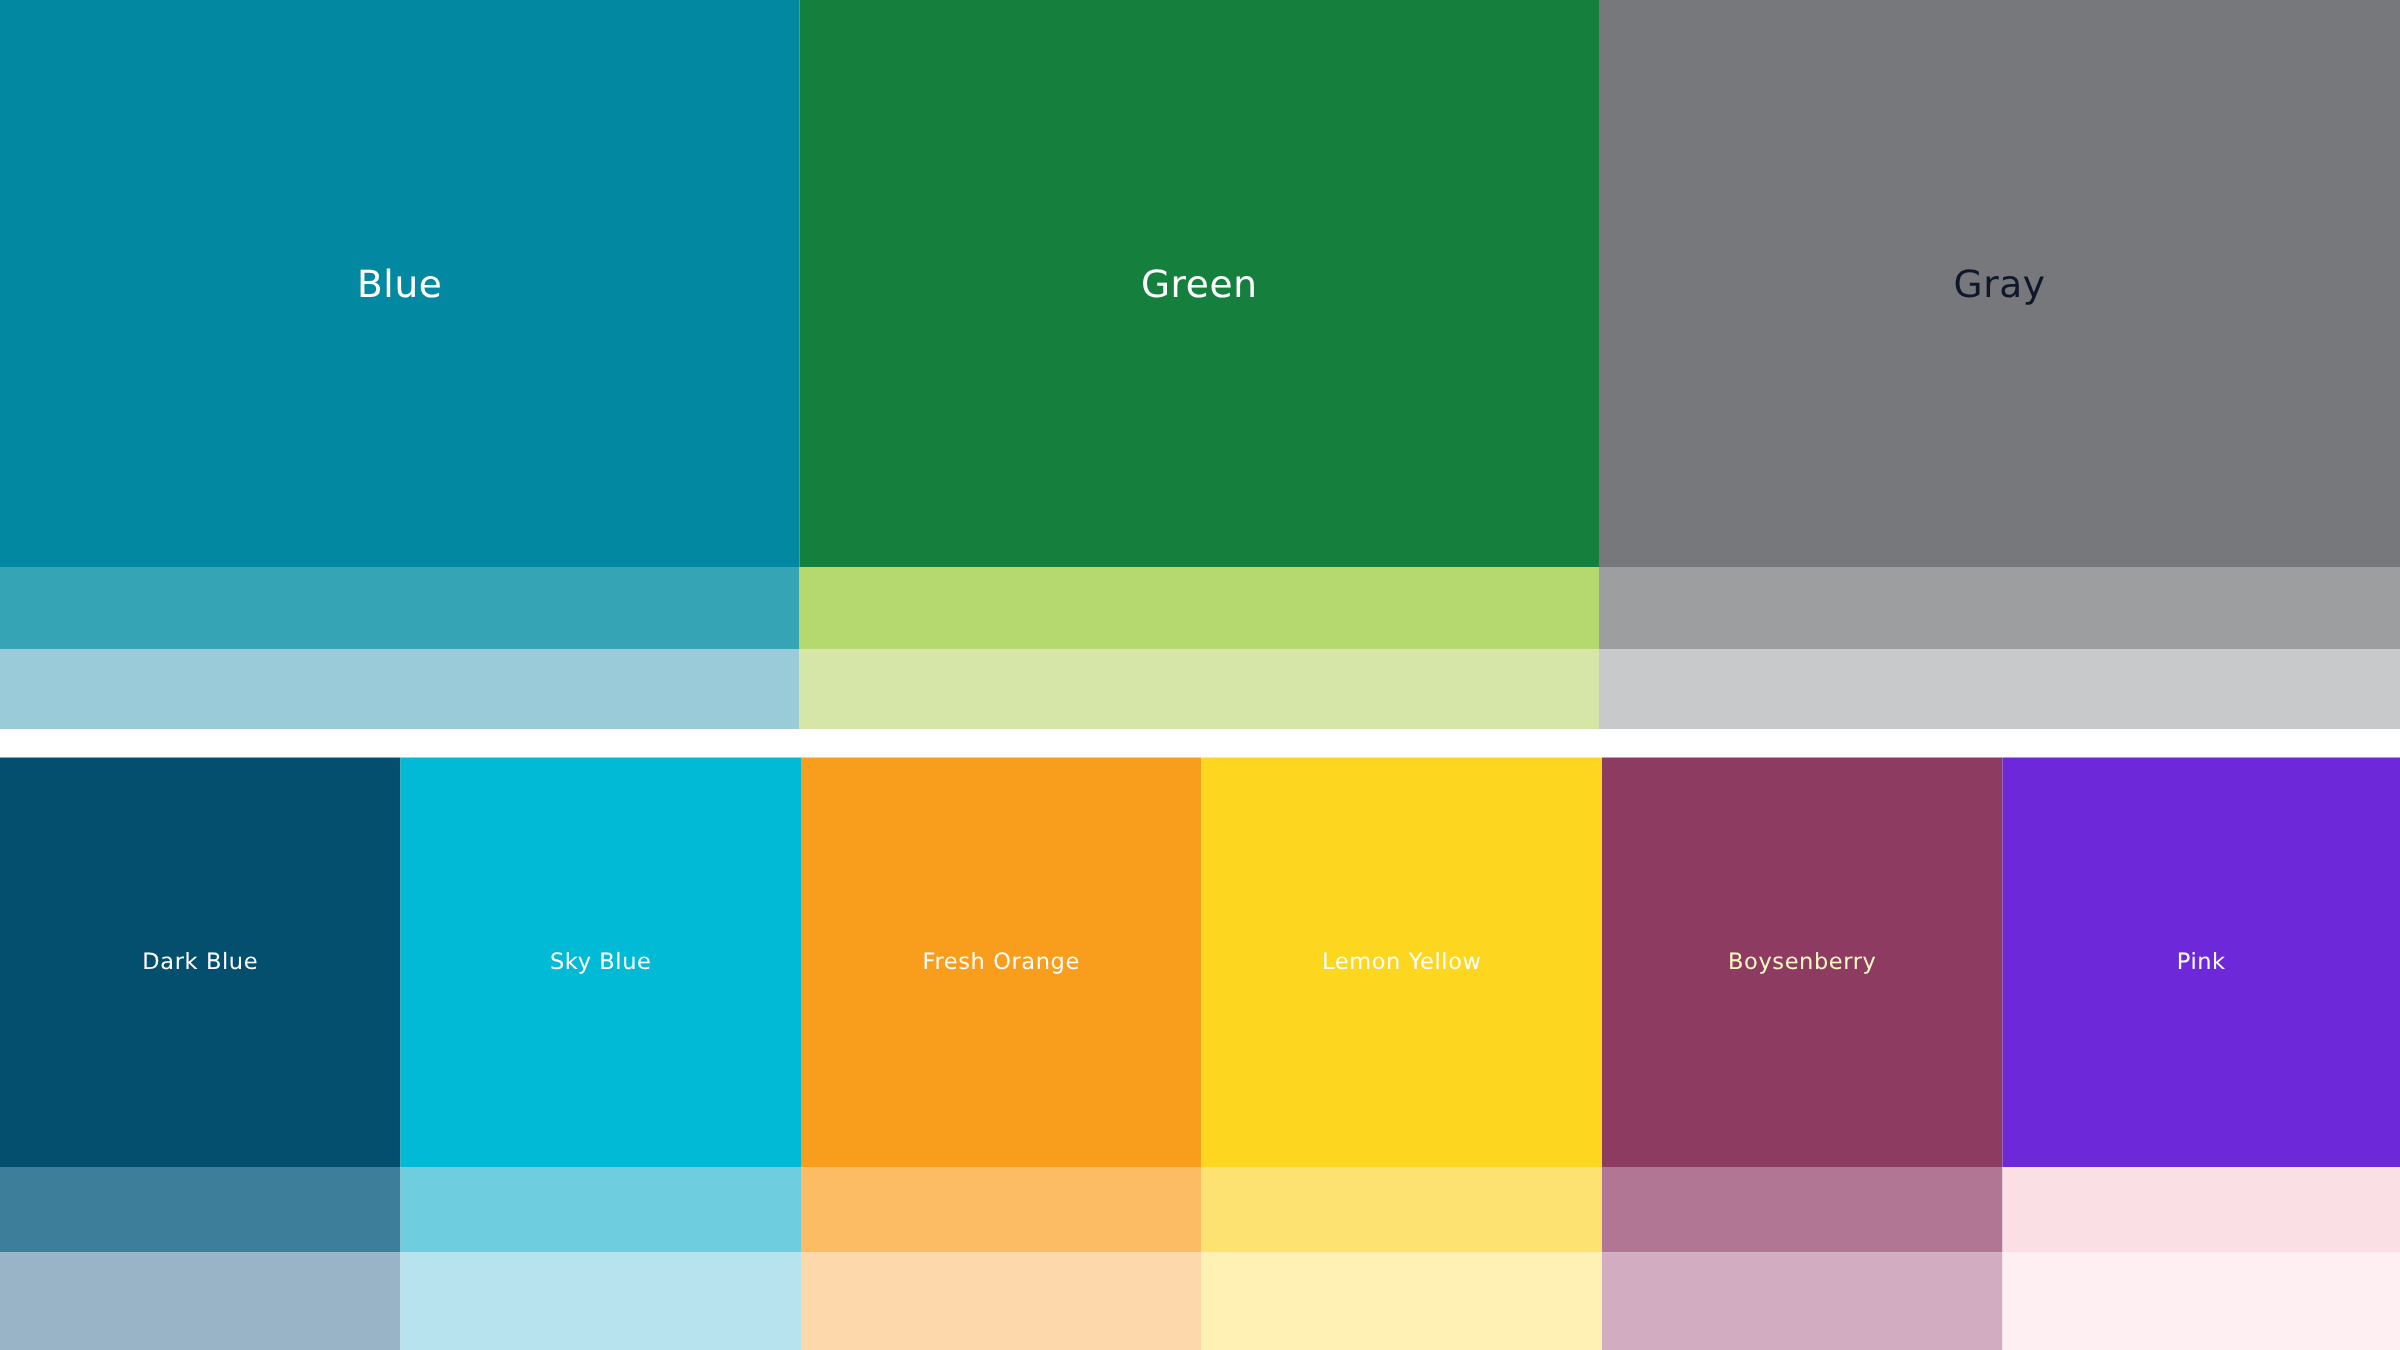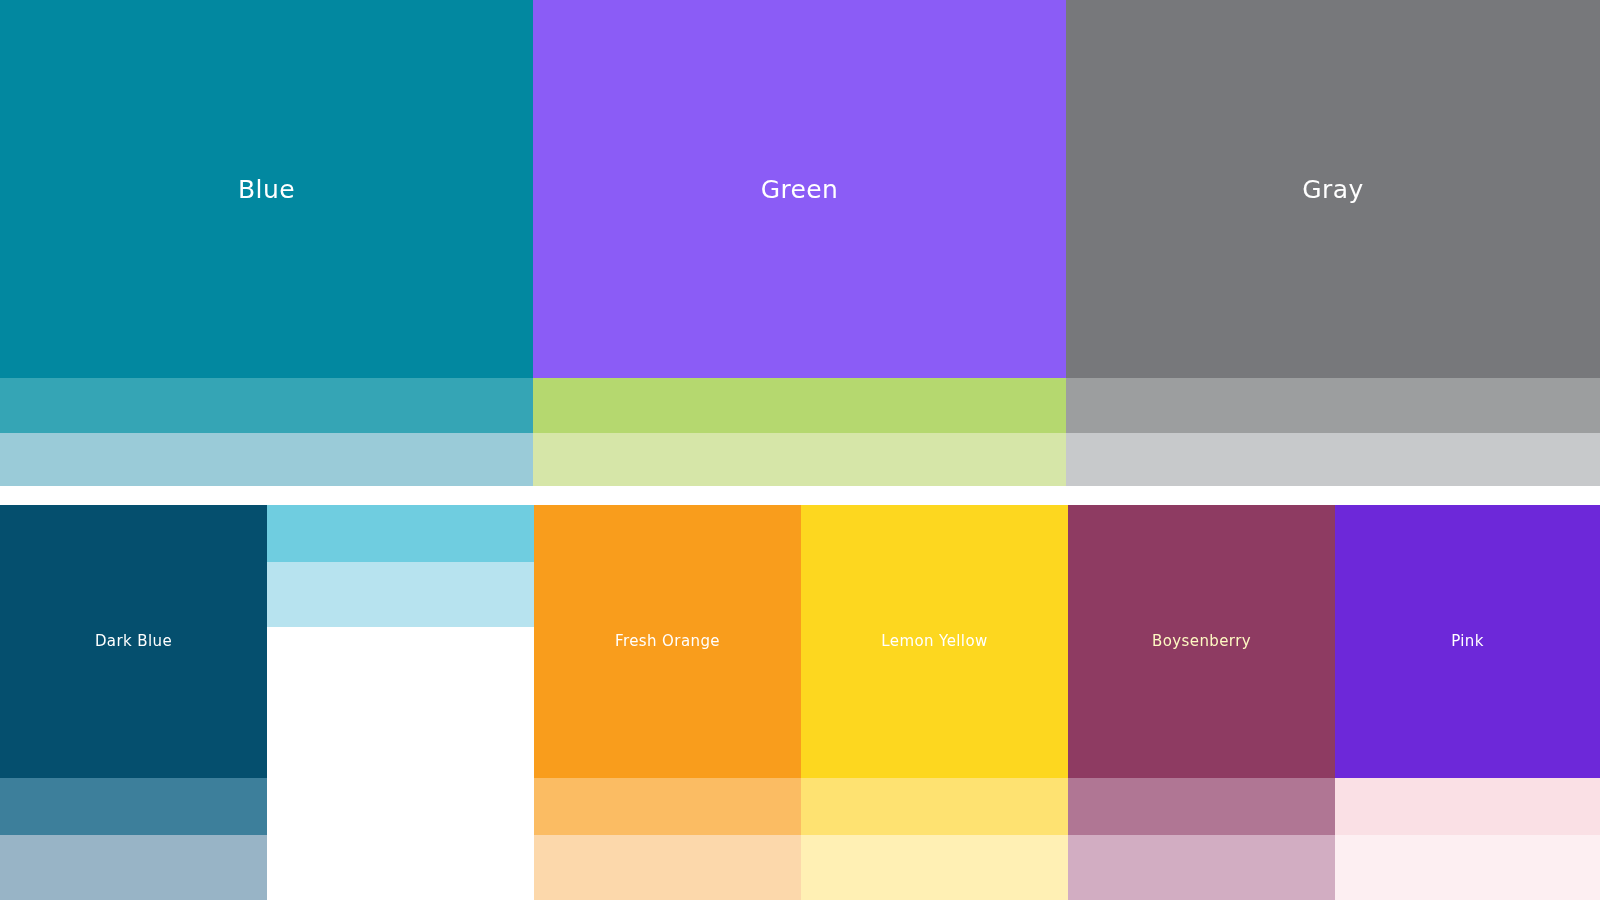--- a/index.html
+++ b/index.html
@@ -90,48 +90,51 @@
 
     <div class="swatch-col" id="col-blue" style="width: 533px; flex: 0 0 533px;">
       <div class="swatch-main" id="main-blue" style="background: rgb(2, 136, 160);">
         <span class="swatch-label" style="color: rgb(255, 255, 255);">Blue</span>
       </div>
       <div class="tint-band tint-1" id="tint1-blue" style="background: rgb(53, 165, 181);"></div>
       <div class="tint-band tint-2" id="tint2-blue" style="background: rgb(154, 203, 216);"></div>
     </div>
 
     <div class="swatch-col" id="col-green" style="width: 533px; flex: 0 0 533px;">
-      <div class="swatch-main" id="main-green" style="background: #8b5cf6;">
+      <div class="swatch-main" id="main-green" style="background: #15803d;">
         <span class="swatch-label" style="color: rgb(255, 255, 255);">Green</span>
       </div>
       <div class="tint-band tint-1" id="tint1-green" style="background: rgb(181, 216, 111);"></div>
       <div class="tint-band tint-2" id="tint2-green" style="background: rgb(214, 230, 168);"></div>
     </div>
 
     <div class="swatch-col" id="col-gray" style="width: 534px; flex: 0 0 534px;">
       <div class="swatch-main" id="main-gray" style="background: rgb(119, 120, 123);">
-        <span class="swatch-label" style="color: #ffffff;">Gray</span>
+        <span class="swatch-label" style="color: #0f172a;">Gray</span>
       </div>
       <div class="tint-band tint-1" id="tint1-gray" style="background: rgb(156, 158, 159);"></div>
       <div class="tint-band tint-2" id="tint2-gray" style="background: rgb(199, 201, 203);"></div>
     </div>
 
   </div>
 
   <div class="swatch-section" id="section-accent">
 
     <div class="swatch-col" id="col-dark-blue" style="width: 267px; flex: 0 0 267px;">
       <div class="swatch-main" id="main-dark-blue" style="background: rgb(5, 79, 110);">
         <span class="swatch-label" style="color: rgb(255, 255, 255);">Dark Blue</span>
       </div>
       <div class="tint-band tint-1" id="tint1-dark-blue" style="background: rgb(61, 127, 155);"></div>
       <div class="tint-band tint-2" id="tint2-dark-blue" style="background: rgb(152, 180, 198);"></div>
     </div>
 
     <div class="swatch-col" id="col-sky-blue" style="width: 267px; flex: 0 0 267px;">
+      <div class="swatch-main" id="main-sky-blue" style="background: rgb(0, 186, 214);">
+        <span class="swatch-label" style="color: rgb(255, 255, 255);">Sky Blue</span>
+      </div>
       <div class="tint-band tint-1" id="tint1-sky-blue" style="background: rgb(111, 205, 224);"></div>
       <div class="tint-band tint-2" id="tint2-sky-blue" style="background: rgb(183, 227, 239);"></div>
     </div>
 
     <div class="swatch-col" id="col-fresh-orange" style="width: 267px; flex: 0 0 267px;">
       <div class="swatch-main" id="main-fresh-orange" style="background: rgb(249, 157, 28);">
         <span class="swatch-label" style="color: rgb(255, 255, 255);">Fresh Orange</span>
       </div>
       <div class="tint-band tint-1" id="tint1-fresh-orange" style="background: rgb(251, 188, 99);"></div>
       <div class="tint-band tint-2" id="tint2-fresh-orange" style="background: rgb(252, 216, 171);"></div>

